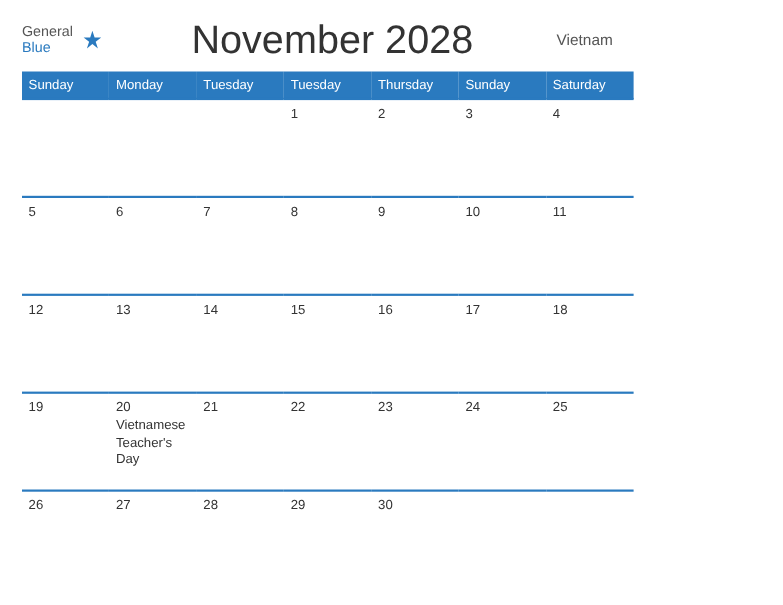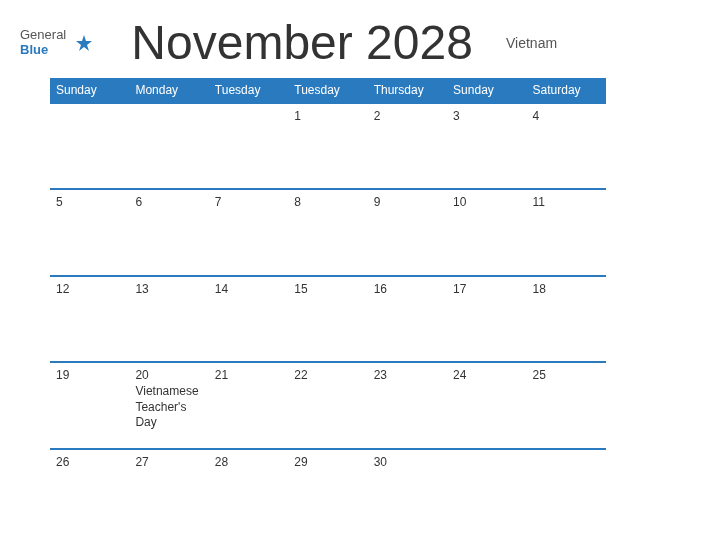--- a/index.html
+++ b/index.html
@@ -27,43 +27,42 @@
       display: flex;
       align-items: center;
       gap: 4px;
     }
     .logo-text {
       font-size: 13px;
       color: #555;
       line-height: 1.1;
     }
     .logo-text .general { display: block; }
-    .logo-text .blue { display: block; color: #2a7abf; font-weight: bold; }
+    .logo-text .blue { display: block; color: #2a7abf; font-weight: normal; }
     .logo-flag {
       width: 28px;
       height: 20px;
     }
     .title {
-      font-size: 48px;
+      font-size: 36px;
       font-weight: normal;
       color: #333;
       text-align: center;
       flex: 1;
     }
     .country {
       font-size: 14px;
       color: #555;
       min-width: 70px;
     }
     .calendar {
       flex: 1;
       border-collapse: collapse;
       width: 100%;
       table-layout: fixed;
-      margin-left: 30px;
     }
     .calendar thead tr {
       background-color: #2a7abf;
     }
     .calendar thead th {
       color: #fff;
       font-size: 12px;
       font-weight: normal;
       padding: 5px 6px;
       text-align: left;

